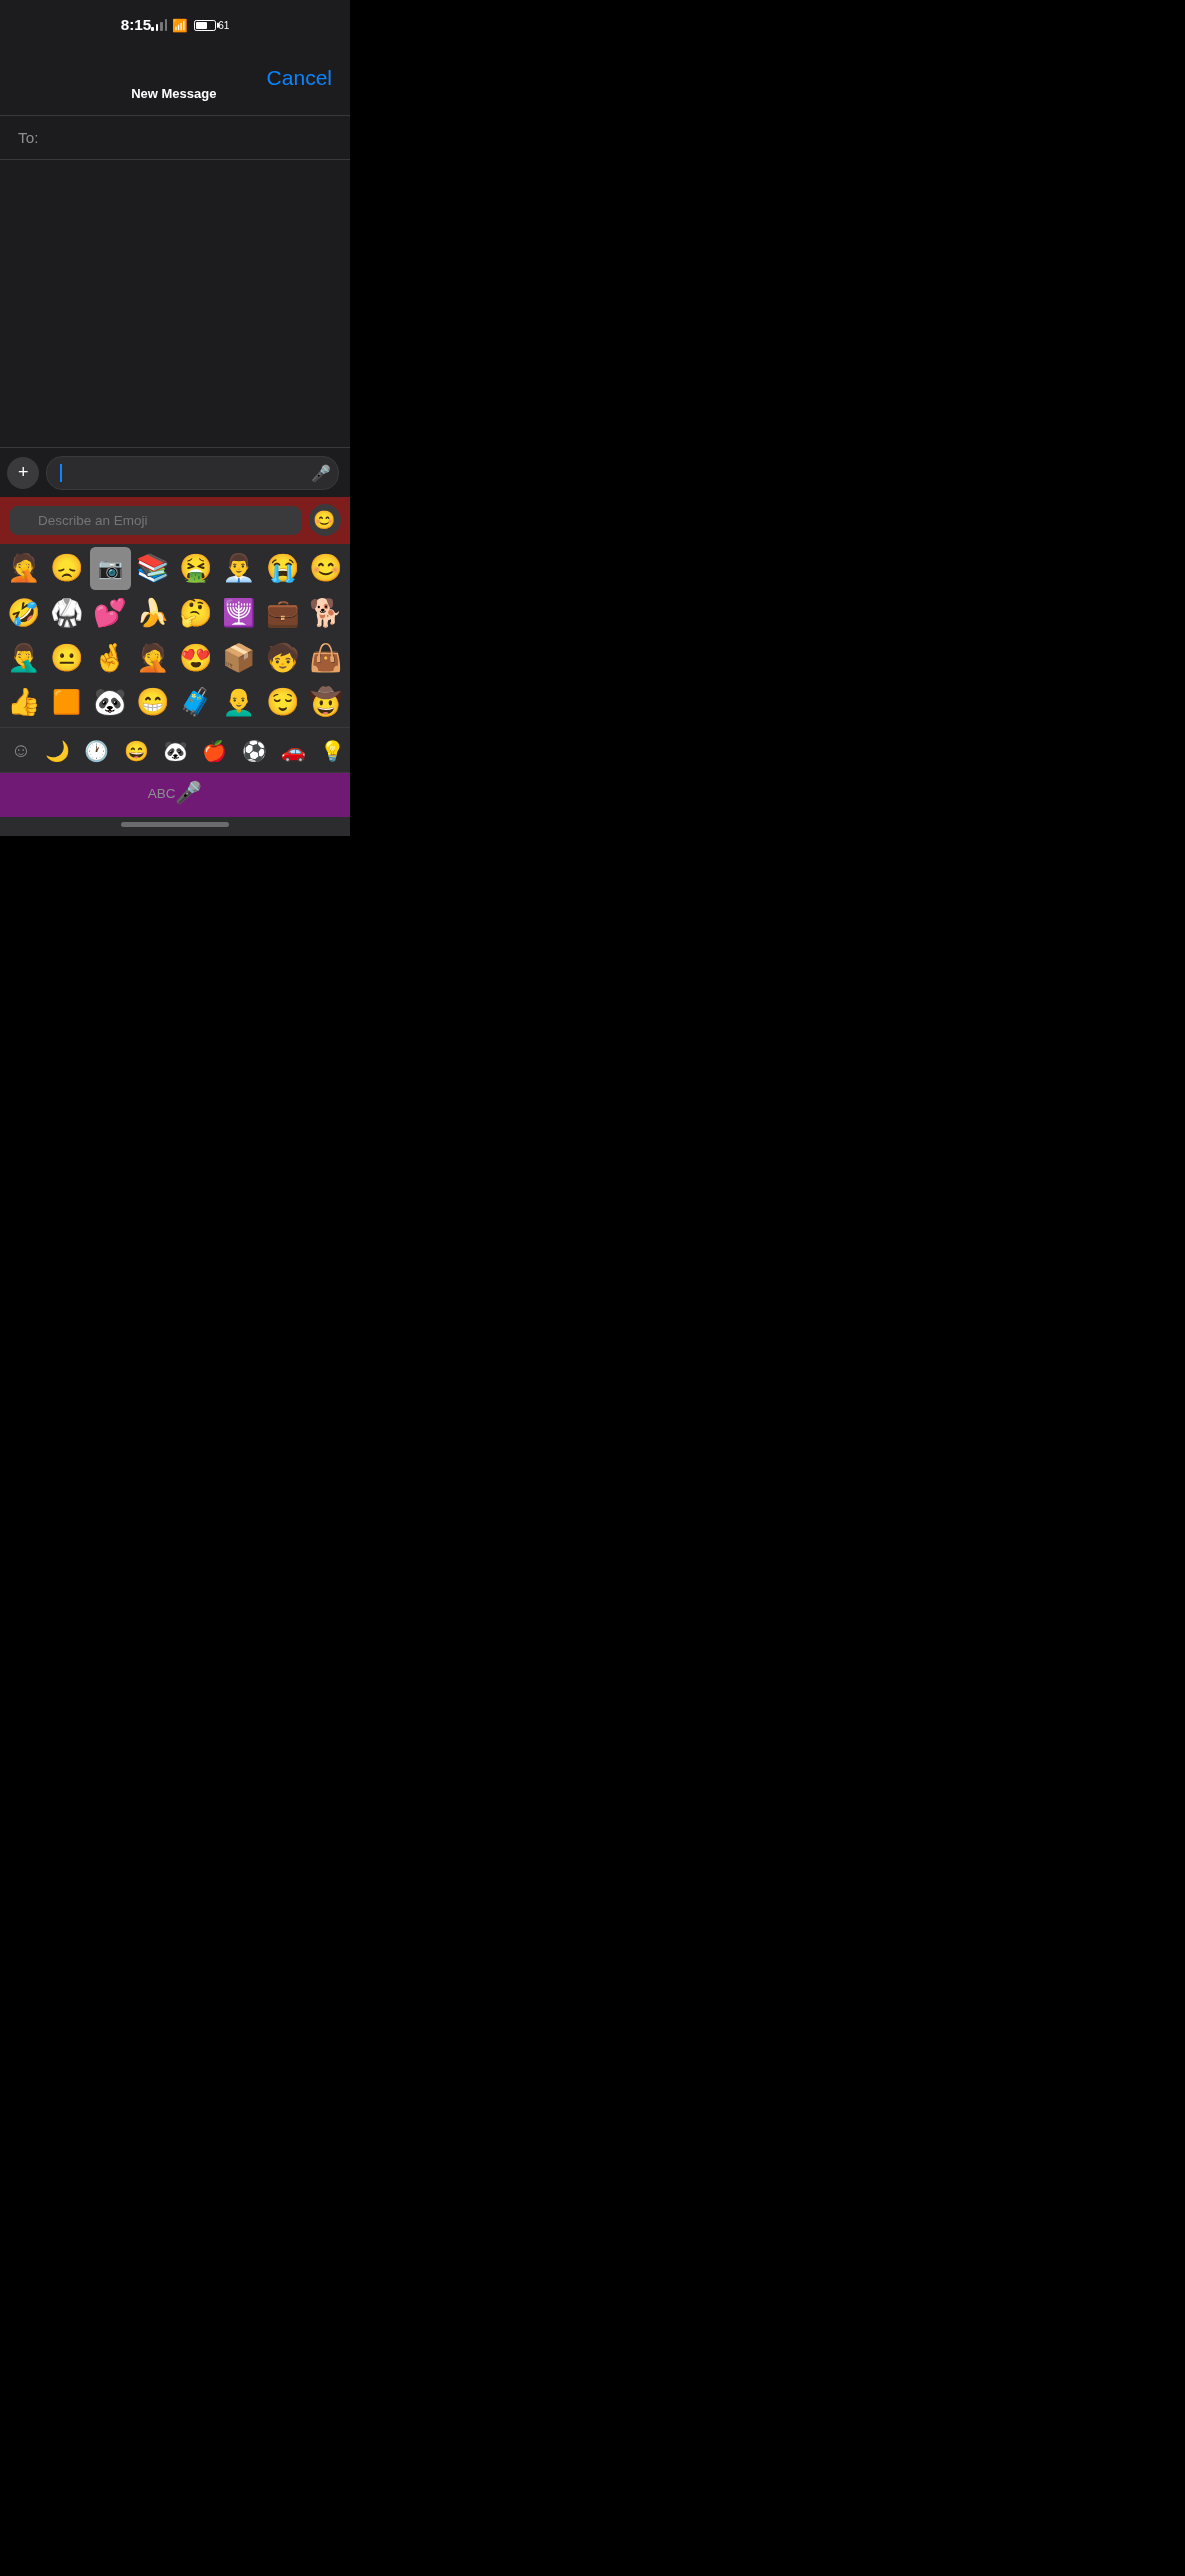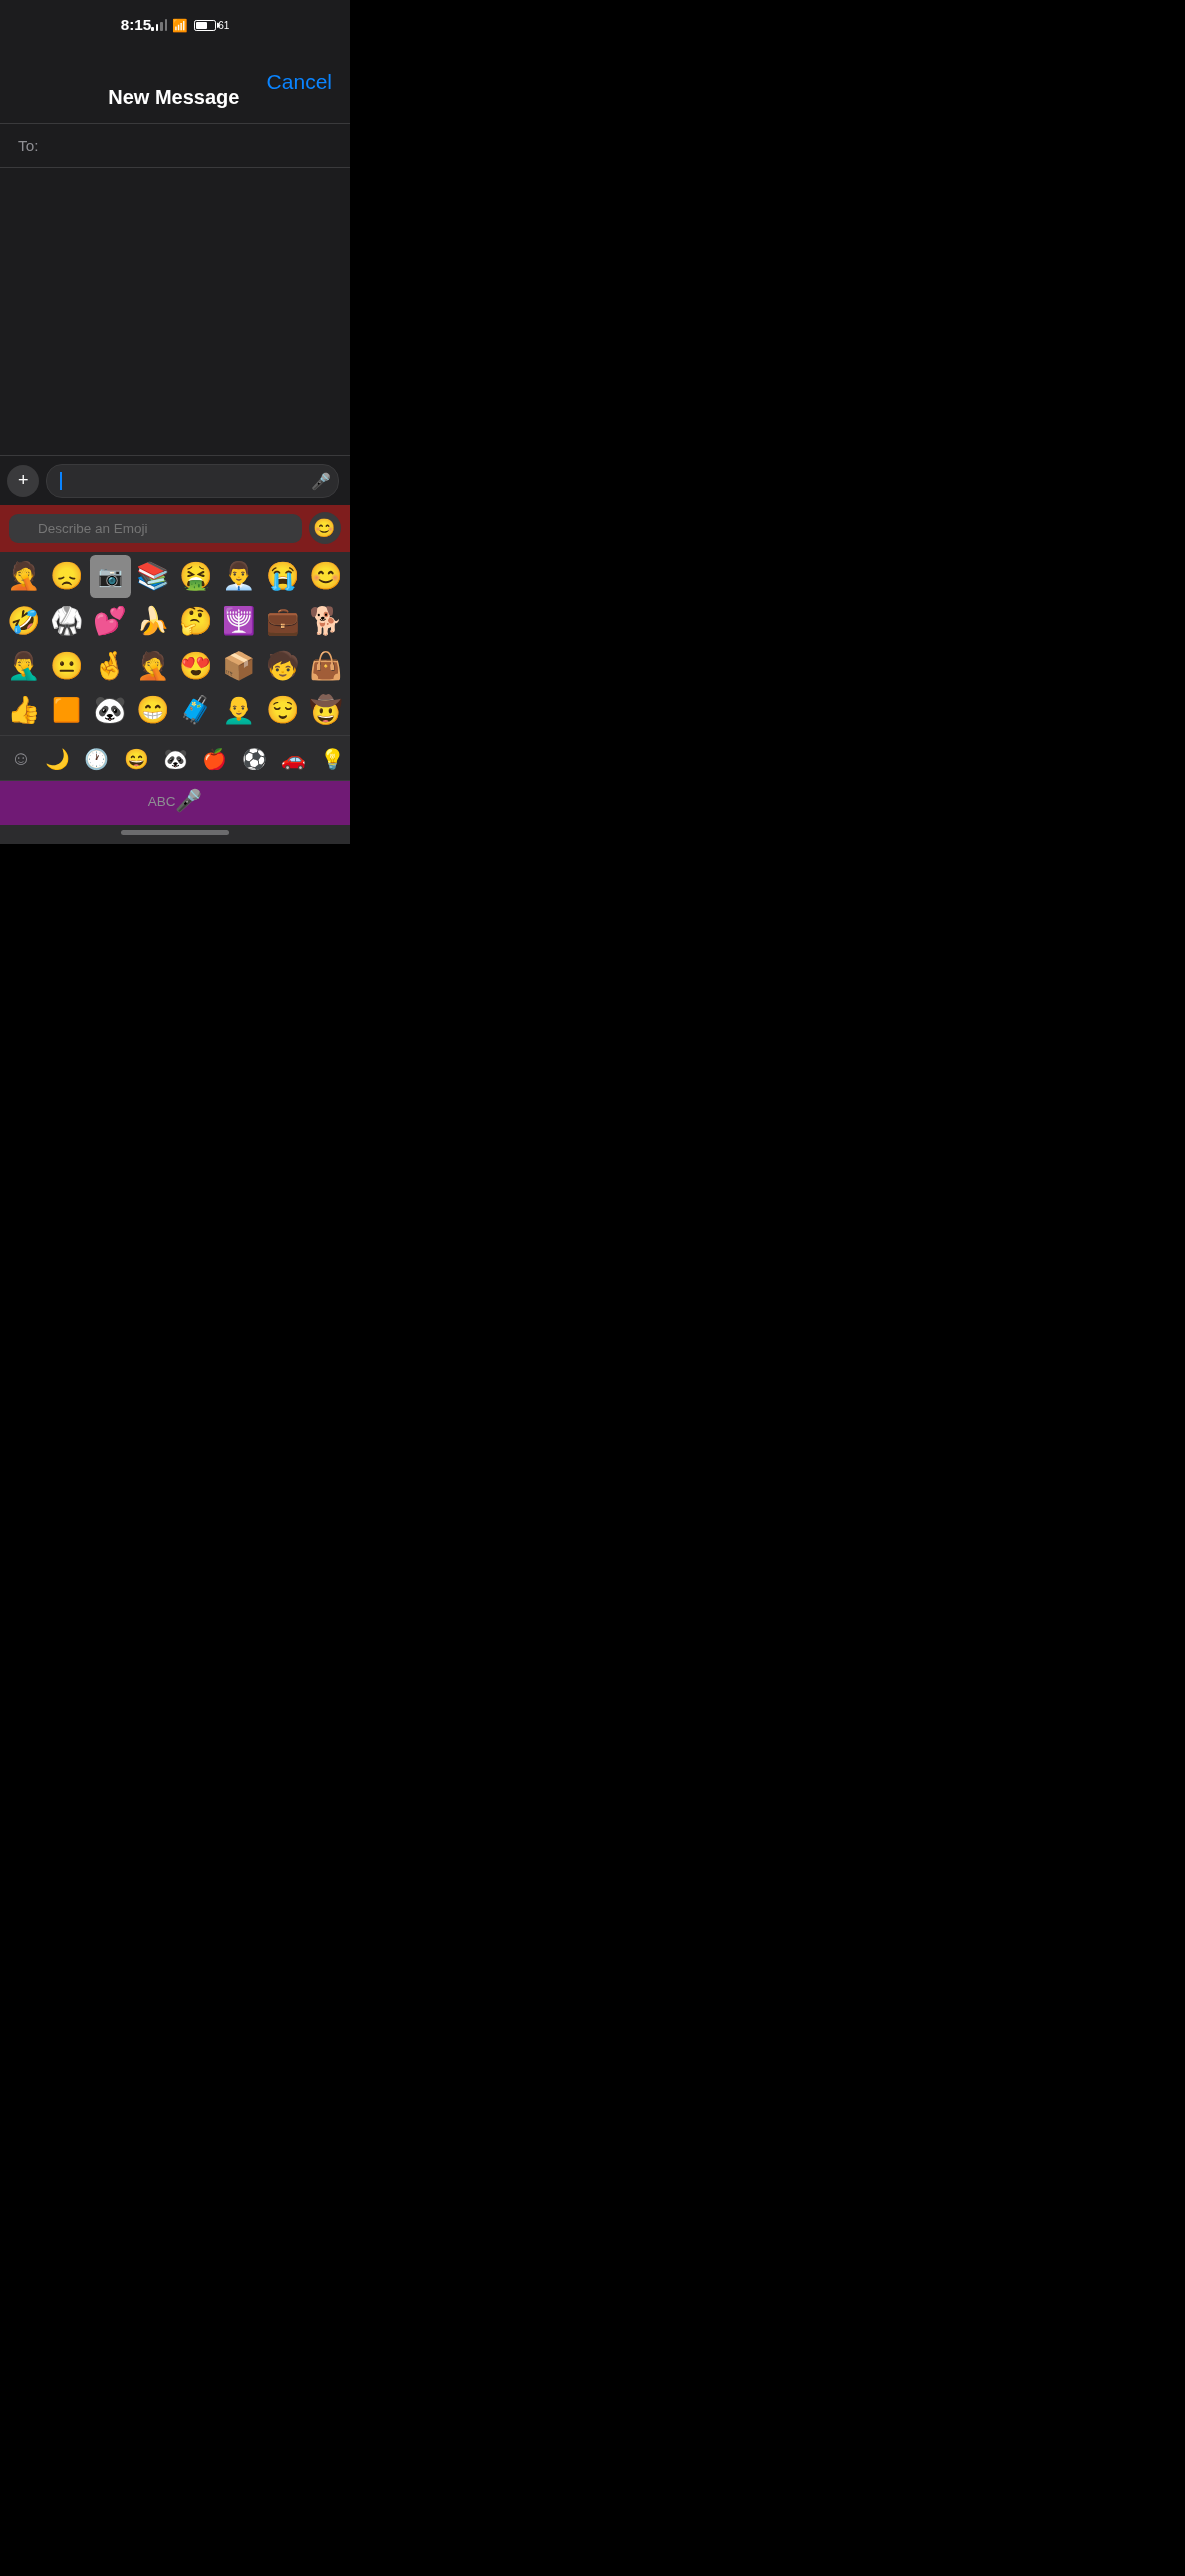--- a/index.html
+++ b/index.html
@@ -97,21 +97,21 @@
     .nav-bar {
       background: #1c1c1e;
       display: flex;
       justify-content: space-between;
       align-items: center;
       padding: 10.8px 18px 14.4px;
       border-bottom: 0.4px solid #3a3a3c;
     }
 
     .nav-title {
-      font-size: 20px;
+      font-size: 13px;
       font-weight: 600;
       color: #fff;
       margin-top: 30px;
     }
 
     .nav-cancel {
       font-size: 21px;
       color: #0a84ff;
       background: none;
       border: none;

